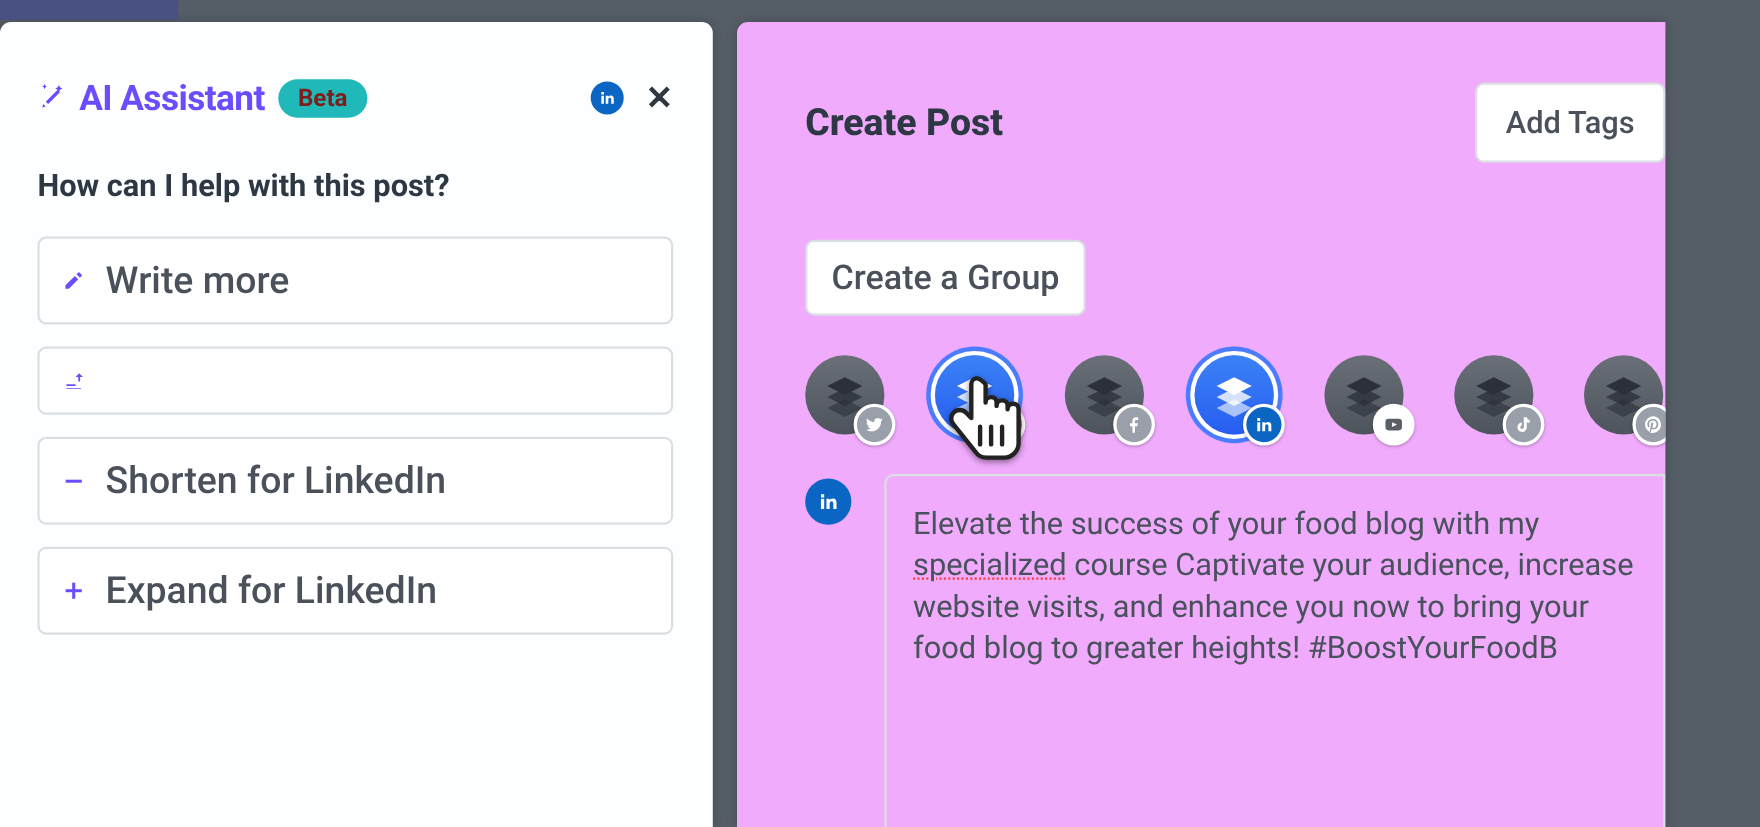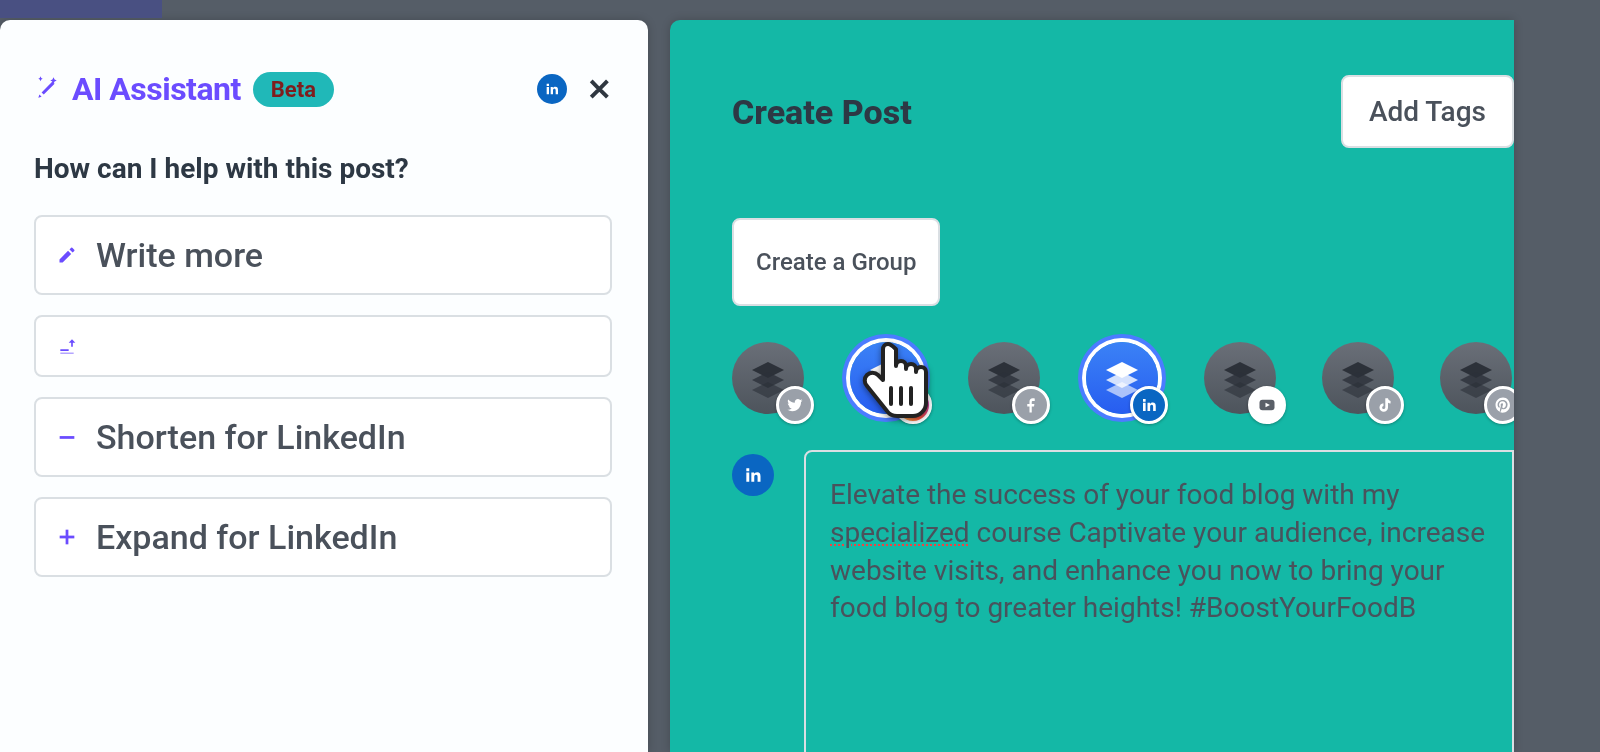--- a/index.html
+++ b/index.html
@@ -96,21 +96,21 @@
     color: #6b4cff;
   }
 
   
   .right-panel {
     position: absolute;
     left: 670px;
     top: 20px;
     width: 844px;
     height: 732px;
-    background: #14b8a6;
+    background: #f0abfc;
     border-radius: 10px 0 0 0;
     padding: 55px 0 0 62px;
     box-shadow: 0 0 10px rgba(0,0,0,0.2);
     overflow: hidden;
   }
   .row1 {
     display: flex; align-items: center; gap: 20px;
     margin-bottom: 70px;
   }
   .create-title {
@@ -128,22 +128,22 @@
     color: #4a515b;
     background: #fff;
     cursor: pointer;
     margin-right: 0;
     text-align: right;
   }
   .create-group {
     display: inline-block;
     border: 2px solid #dadfe3;
     border-radius: 8px;
-    padding: 28px 22px;
-    font-size: 24px;
+    padding: 14px 22px;
+    font-size: 31px;
     font-weight: 500;
     color: #4a515b;
     background: #fff;
     cursor: pointer;
     margin-bottom: 36px;
   }
   .accounts-row {
     display: flex;
     gap: 46px;
     align-items: center;

